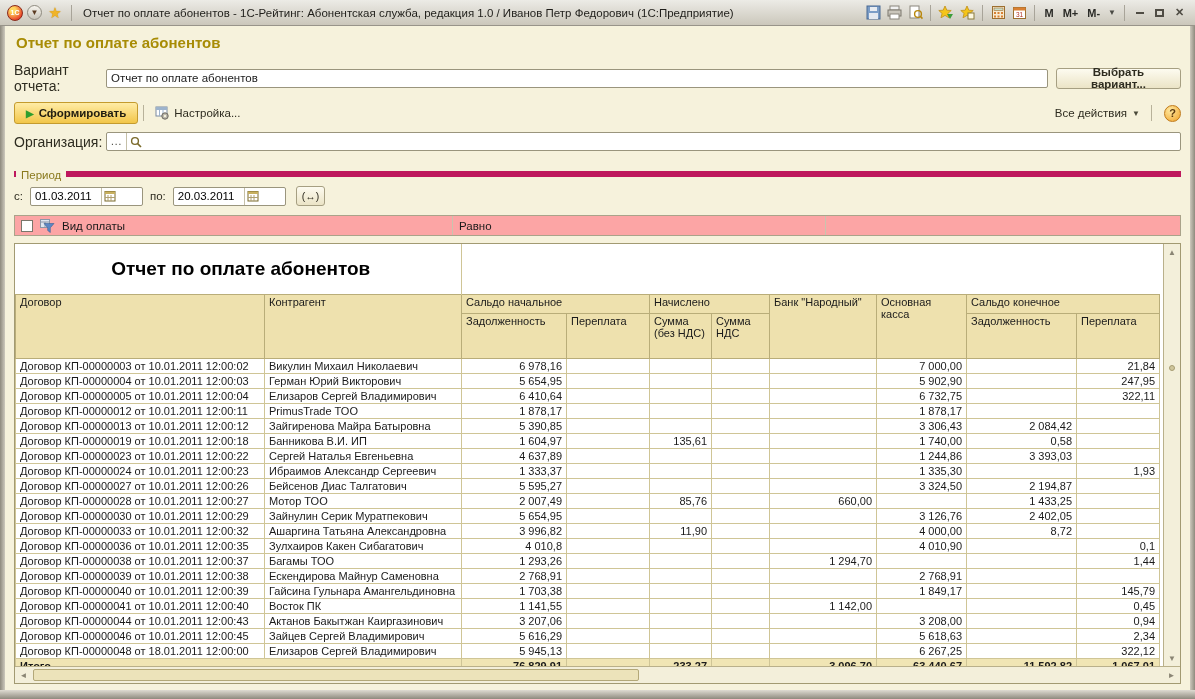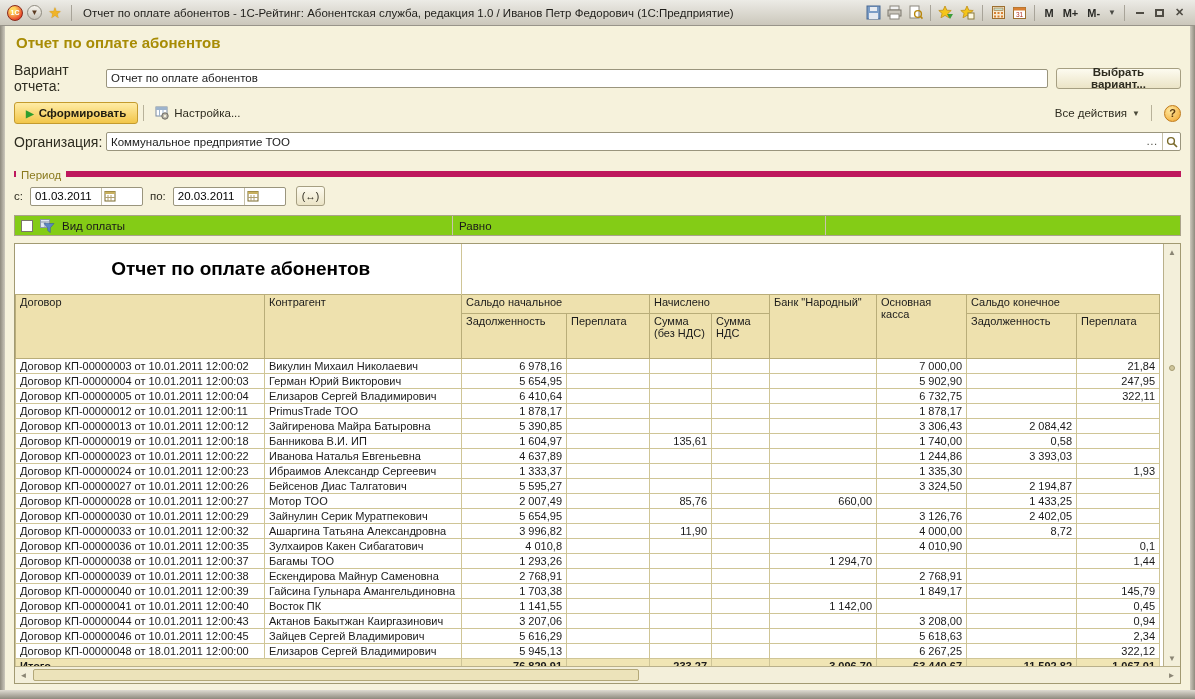--- a/index.html
+++ b/index.html
@@ -104,21 +104,21 @@
     position:absolute; top:-8px; left:2px; background:#f6f2dc;
     padding:0 5px; font-size:11.5px; color:#8a7a1e;
   }
   .period-row { display:flex; align-items:center; gap:7px; }
   .plabel { font-size:11.5px; color:#2e2c20; }
   .date-wrap { display:flex; align-items:center; height:19px; border:1px solid #9a957d; background:#fff; border-radius:2px; width:113px; }
   .date-wrap input { width:70px; border:none; outline:none; font:11.5px "Liberation Sans", sans-serif; padding:0 4px; background:transparent; }
   .range-btn { height:20px; border:1px solid #a69f82; border-radius:3px; background:linear-gradient(#fdfbf0,#ebe4c6); font-size:10.5px; padding:0 5px; margin-left:3px; color:#2e2c20; display:flex; align-items:center; }
 
   
-  .filter-row { display:flex; height:21px; border:1px solid #aaa38a; background:#84cc16; margin-bottom:7px; align-items:stretch; }
+  .filter-row { display:flex; height:21px; border:1px solid #aaa38a; background:#fca5a5; margin-bottom:7px; align-items:stretch; }
   .f-sec1 { flex:0 0 438px; display:flex; align-items:center; gap:7px; padding-left:6px; border-right:1px solid #c9c4ae; }
   .f-sec2 { flex:0 0 373px; display:flex; align-items:center; padding-left:6px; border-right:1px solid #c9c4ae; font-size:11.5px; color:#1a1a1a; }
   .f-sec3 { flex:1; }
   .checkbox { width:12px; height:12px; border:1px solid #7a766a; background:#fff; }
   .f-label { font-size:11.5px; color:#1a1a1a; }
 
   
   .report {
     flex:1; min-height:0; margin-bottom:6px;
     display:grid; grid-template-columns:1fr 17px; grid-template-rows:1fr 17px;
@@ -273,21 +273,20 @@
           <span>Все действия</span>
           <span class="caret">▼</span>
         </span>
         <span class="vsep"></span>
         <span class="help-btn">?</span>
       </div>
 
       <div class="form-row">
         <span class="label">Организация:</span>
         <span class="input-wrap grow">
-          <input type="text" value="Коммунальное предприятие ТОО" style="">
           <span class="dots-btn">...</span>
           <span class="mini-btn">
             <svg width="12" height="12">
                 <circle cx="5" cy="5" r="3.4" fill="none" stroke="#7a6a2a" stroke-width="1.4"></circle>
                 <line x1="7.6" y1="7.6" x2="11" y2="11" stroke="#7a6a2a" stroke-width="1.6"></line>
               </svg>
           </span>
         </span>
       </div>
 
@@ -445,21 +444,21 @@
                   <td class="c-num"></td>
                   <td class="c-num">135,61</td>
                   <td class="c-num"></td>
                   <td class="c-num"></td>
                   <td class="c-num">1 740,00</td>
                   <td class="c-num">0,58</td>
                   <td class="c-num"></td>
                 </tr>
                 <tr>
                   <td class="c-text">Договор КП-00000023 от 10.01.2011 12:00:22</td>
-                  <td class="c-text">Иванова Наталья Евгеньевна</td>
+                  <td class="c-text">Сергей Наталья Евгеньевна</td>
                   <td class="c-num">4 637,89</td>
                   <td class="c-num"></td>
                   <td class="c-num"></td>
                   <td class="c-num"></td>
                   <td class="c-num"></td>
                   <td class="c-num">1 244,86</td>
                   <td class="c-num">3 393,03</td>
                   <td class="c-num"></td>
                 </tr>
                 <tr>

